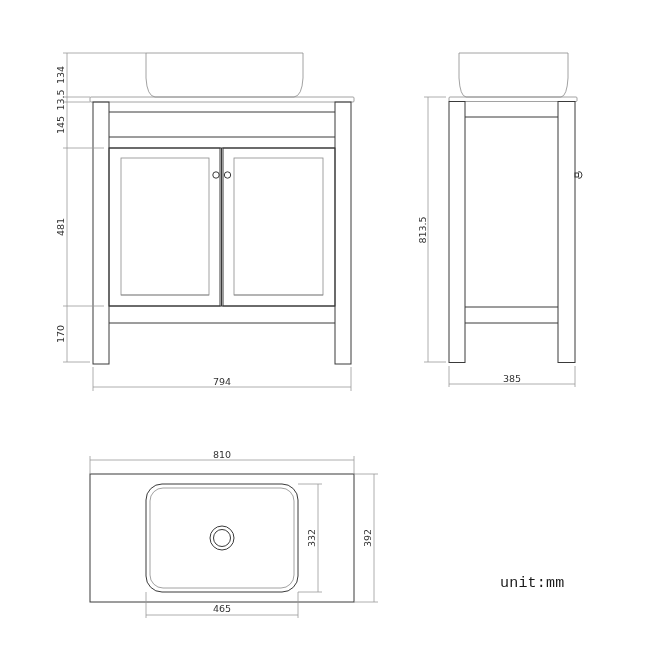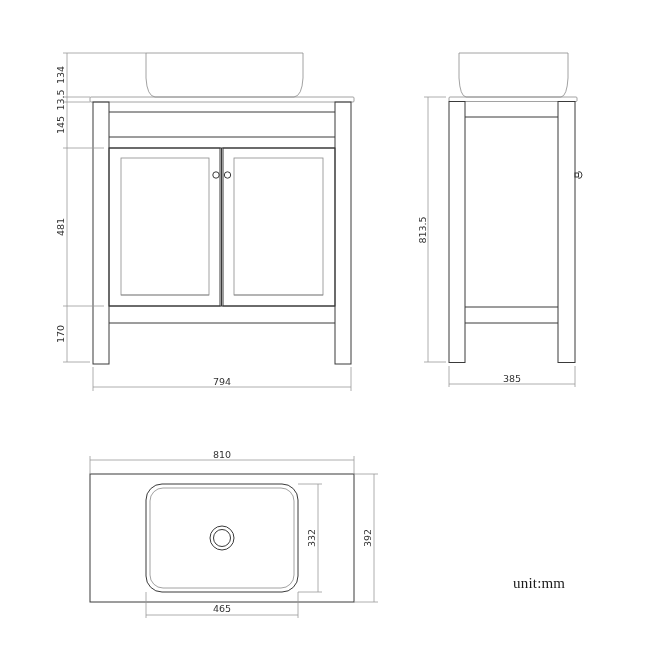--- a/index.html
+++ b/index.html
@@ -2,21 +2,21 @@
 <html><head>
   <meta charset="utf-8">
   <style>
     html, body { margin: 0; padding: 0; background: #ffffff; }
     body { width: 650px; height: 650px; overflow: hidden; position: relative; font-family: "DejaVu Sans", sans-serif; }
     svg { position: absolute; left: 0; top: 0; }
     .ln { stroke: #3a3a3a; stroke-width: 1; fill: none; }
     .lt { stroke: #8a8a8a; stroke-width: 0.8; fill: none; }
     .dim { stroke: #9a9a9a; stroke-width: 0.8; fill: none; }
     .dimtxt { font-family: "DejaVu Sans", sans-serif; font-size: 9.5px; fill: #333333; }
-    .unit { position: absolute; left: 500px; top: 575px; font-family: Liberation Serif, serif; font-size: 15px; color: #1a1a1a; letter-spacing: 0.2px; margin-left: 13px; }
+    .unit { position: absolute; left: 500px; top: 575px; font-family: Liberation Mono, monospace; font-size: 15px; color: #1a1a1a; letter-spacing: 0.2px; }
   </style>
 </head>
 <body>
 
 <svg width="650" height="650" viewBox="0 0 650 650">
 
   <g>
 
     <path class="lt" d="M146,53 L146,78 Q147,96 155,97 L294,97 Q302,96 303,78 L303,53 Z"></path>
 

